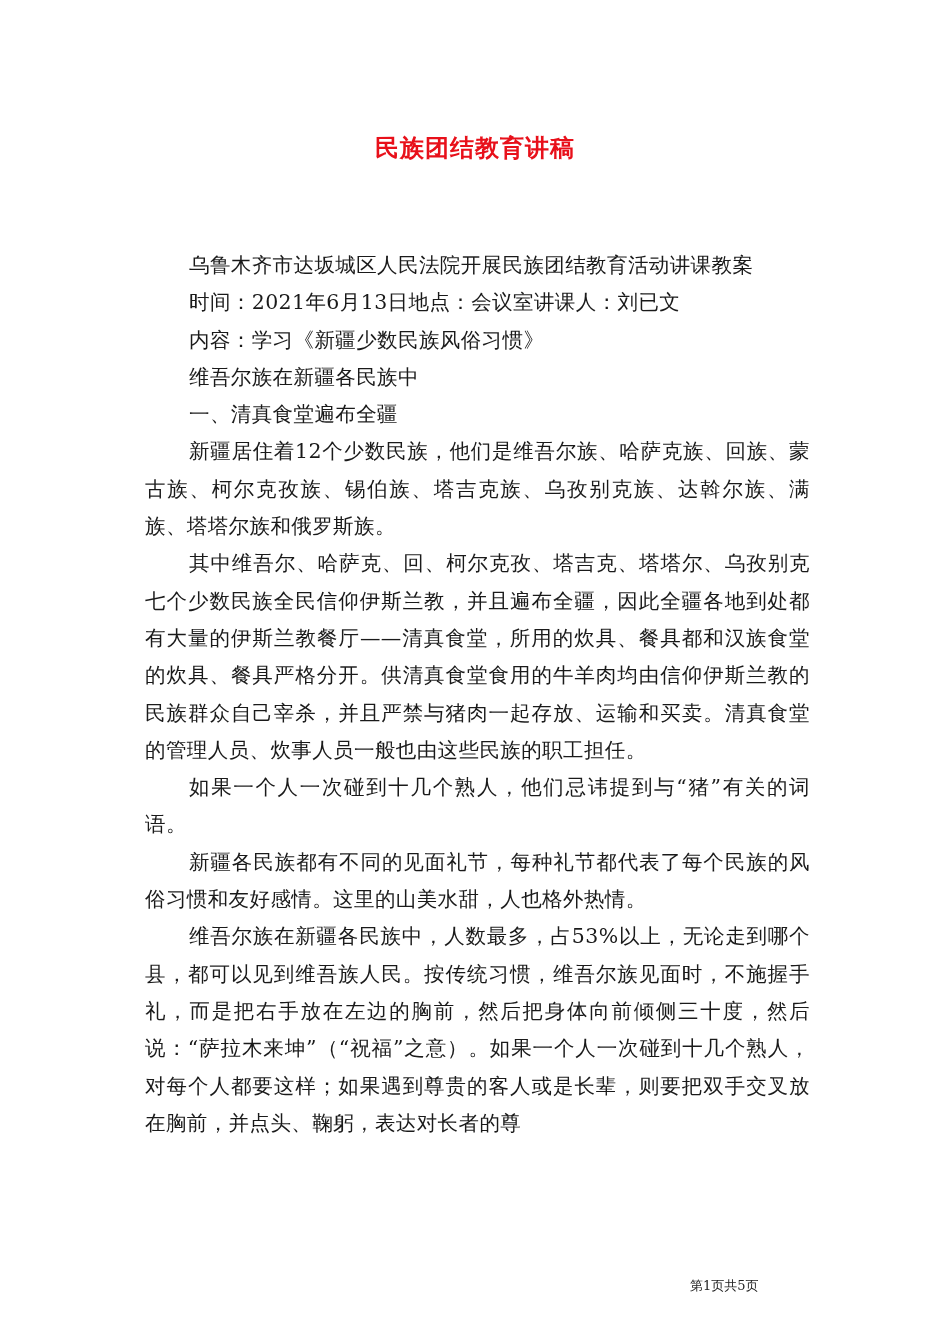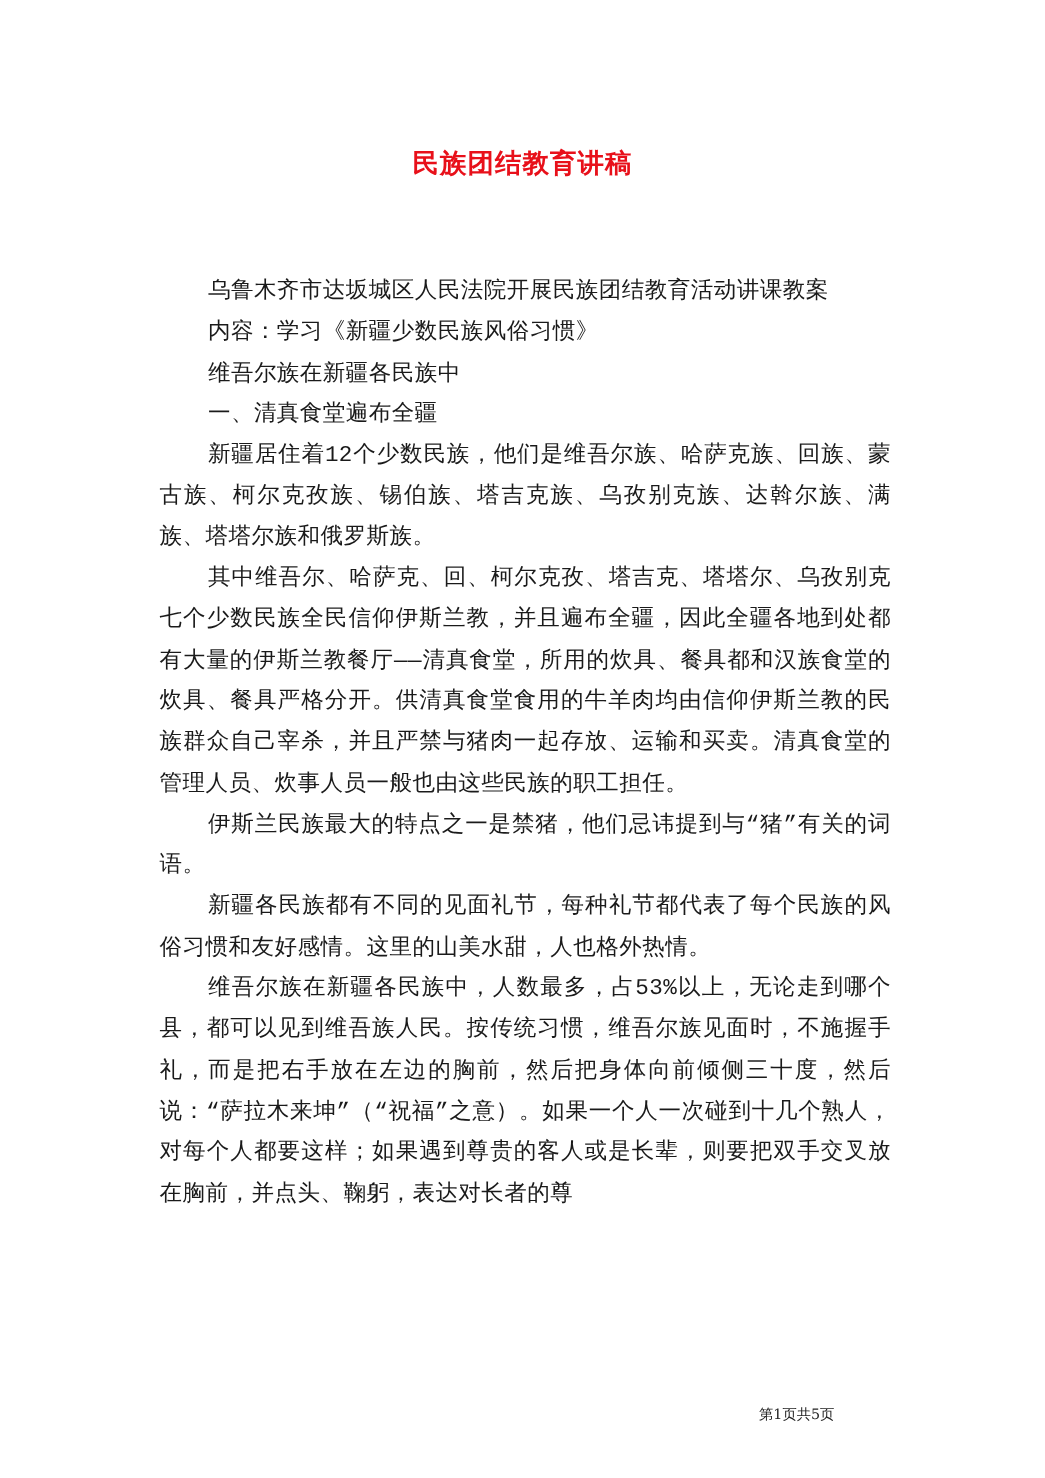--- a/index.html
+++ b/index.html
@@ -39,21 +39,20 @@
       left: 145px;
       width: 665px;
       font-size: 20.5px;
       line-height: 37.3px;
       letter-spacing: 0.4px;
     }
     .p {
       margin: 0;
       text-align: justify;
       text-align-last: left;
-      font-family: Liberation Mono, monospace;
     }
     .indent {
       text-indent: 44px;
     }
     .footer {
       position: absolute;
       top: 1277px;
       left: 690px;
       width: 118px;
       text-align: left;
@@ -62,24 +61,25 @@
     }
   </style>
 </head>
 <body>
 
 <div class="page">
   <div class="title">民族团结教育讲稿</div>
 
   <div class="body">
     <p class="p indent">乌鲁木齐市达坂城区人民法院开展民族团结教育活动讲课教案</p>
+    <p class="p indent">时间：2021年6月13日地点：会议室讲课人：刘已文</p>
     <p class="p indent">内容：学习《新疆少数民族风俗习惯》</p>
     <p class="p indent">维吾尔族在新疆各民族中</p>
     <p class="p indent">一、清真食堂遍布全疆</p>
     <p class="p indent">新疆居住着12个少数民族，他们是维吾尔族、哈萨克族、回族、蒙古族、柯尔克孜族、锡伯族、塔吉克族、乌孜别克族、达斡尔族、满族、塔塔尔族和俄罗斯族。</p>
     <p class="p indent">其中维吾尔、哈萨克、回、柯尔克孜、塔吉克、塔塔尔、乌孜别克七个少数民族全民信仰伊斯兰教，并且遍布全疆，因此全疆各地到处都有大量的伊斯兰教餐厅——清真食堂，所用的炊具、餐具都和汉族食堂的炊具、餐具严格分开。供清真食堂食用的牛羊肉均由信仰伊斯兰教的民族群众自己宰杀，并且严禁与猪肉一起存放、运输和买卖。清真食堂的管理人员、炊事人员一般也由这些民族的职工担任。</p>
-    <p class="p indent">伊斯兰民族最大的特点之一是禁猪，他们忌讳提到与“猪”有关的词语。</p>
+    <p class="p indent">如果一个人一次碰到十几个熟人，他们忌讳提到与“猪”有关的词语。</p>
     <p class="p indent">新疆各民族都有不同的见面礼节，每种礼节都代表了每个民族的风俗习惯和友好感情。这里的山美水甜，人也格外热情。</p>
     <p class="p indent">维吾尔族在新疆各民族中，人数最多，占53%以上，无论走到哪个县，都可以见到维吾族人民。按传统习惯，维吾尔族见面时，不施握手礼，而是把右手放在左边的胸前，然后把身体向前倾侧三十度，然后说：“萨拉木来坤”（“祝福”之意）。如果一个人一次碰到十几个熟人，对每个人都要这样；如果遇到尊贵的客人或是长辈，则要把双手交叉放在胸前，并点头、鞠躬，表达对长者的尊</p>
   </div>
 
   <div class="footer">第1页共5页</div>
 </div>
 
 </body></html>

